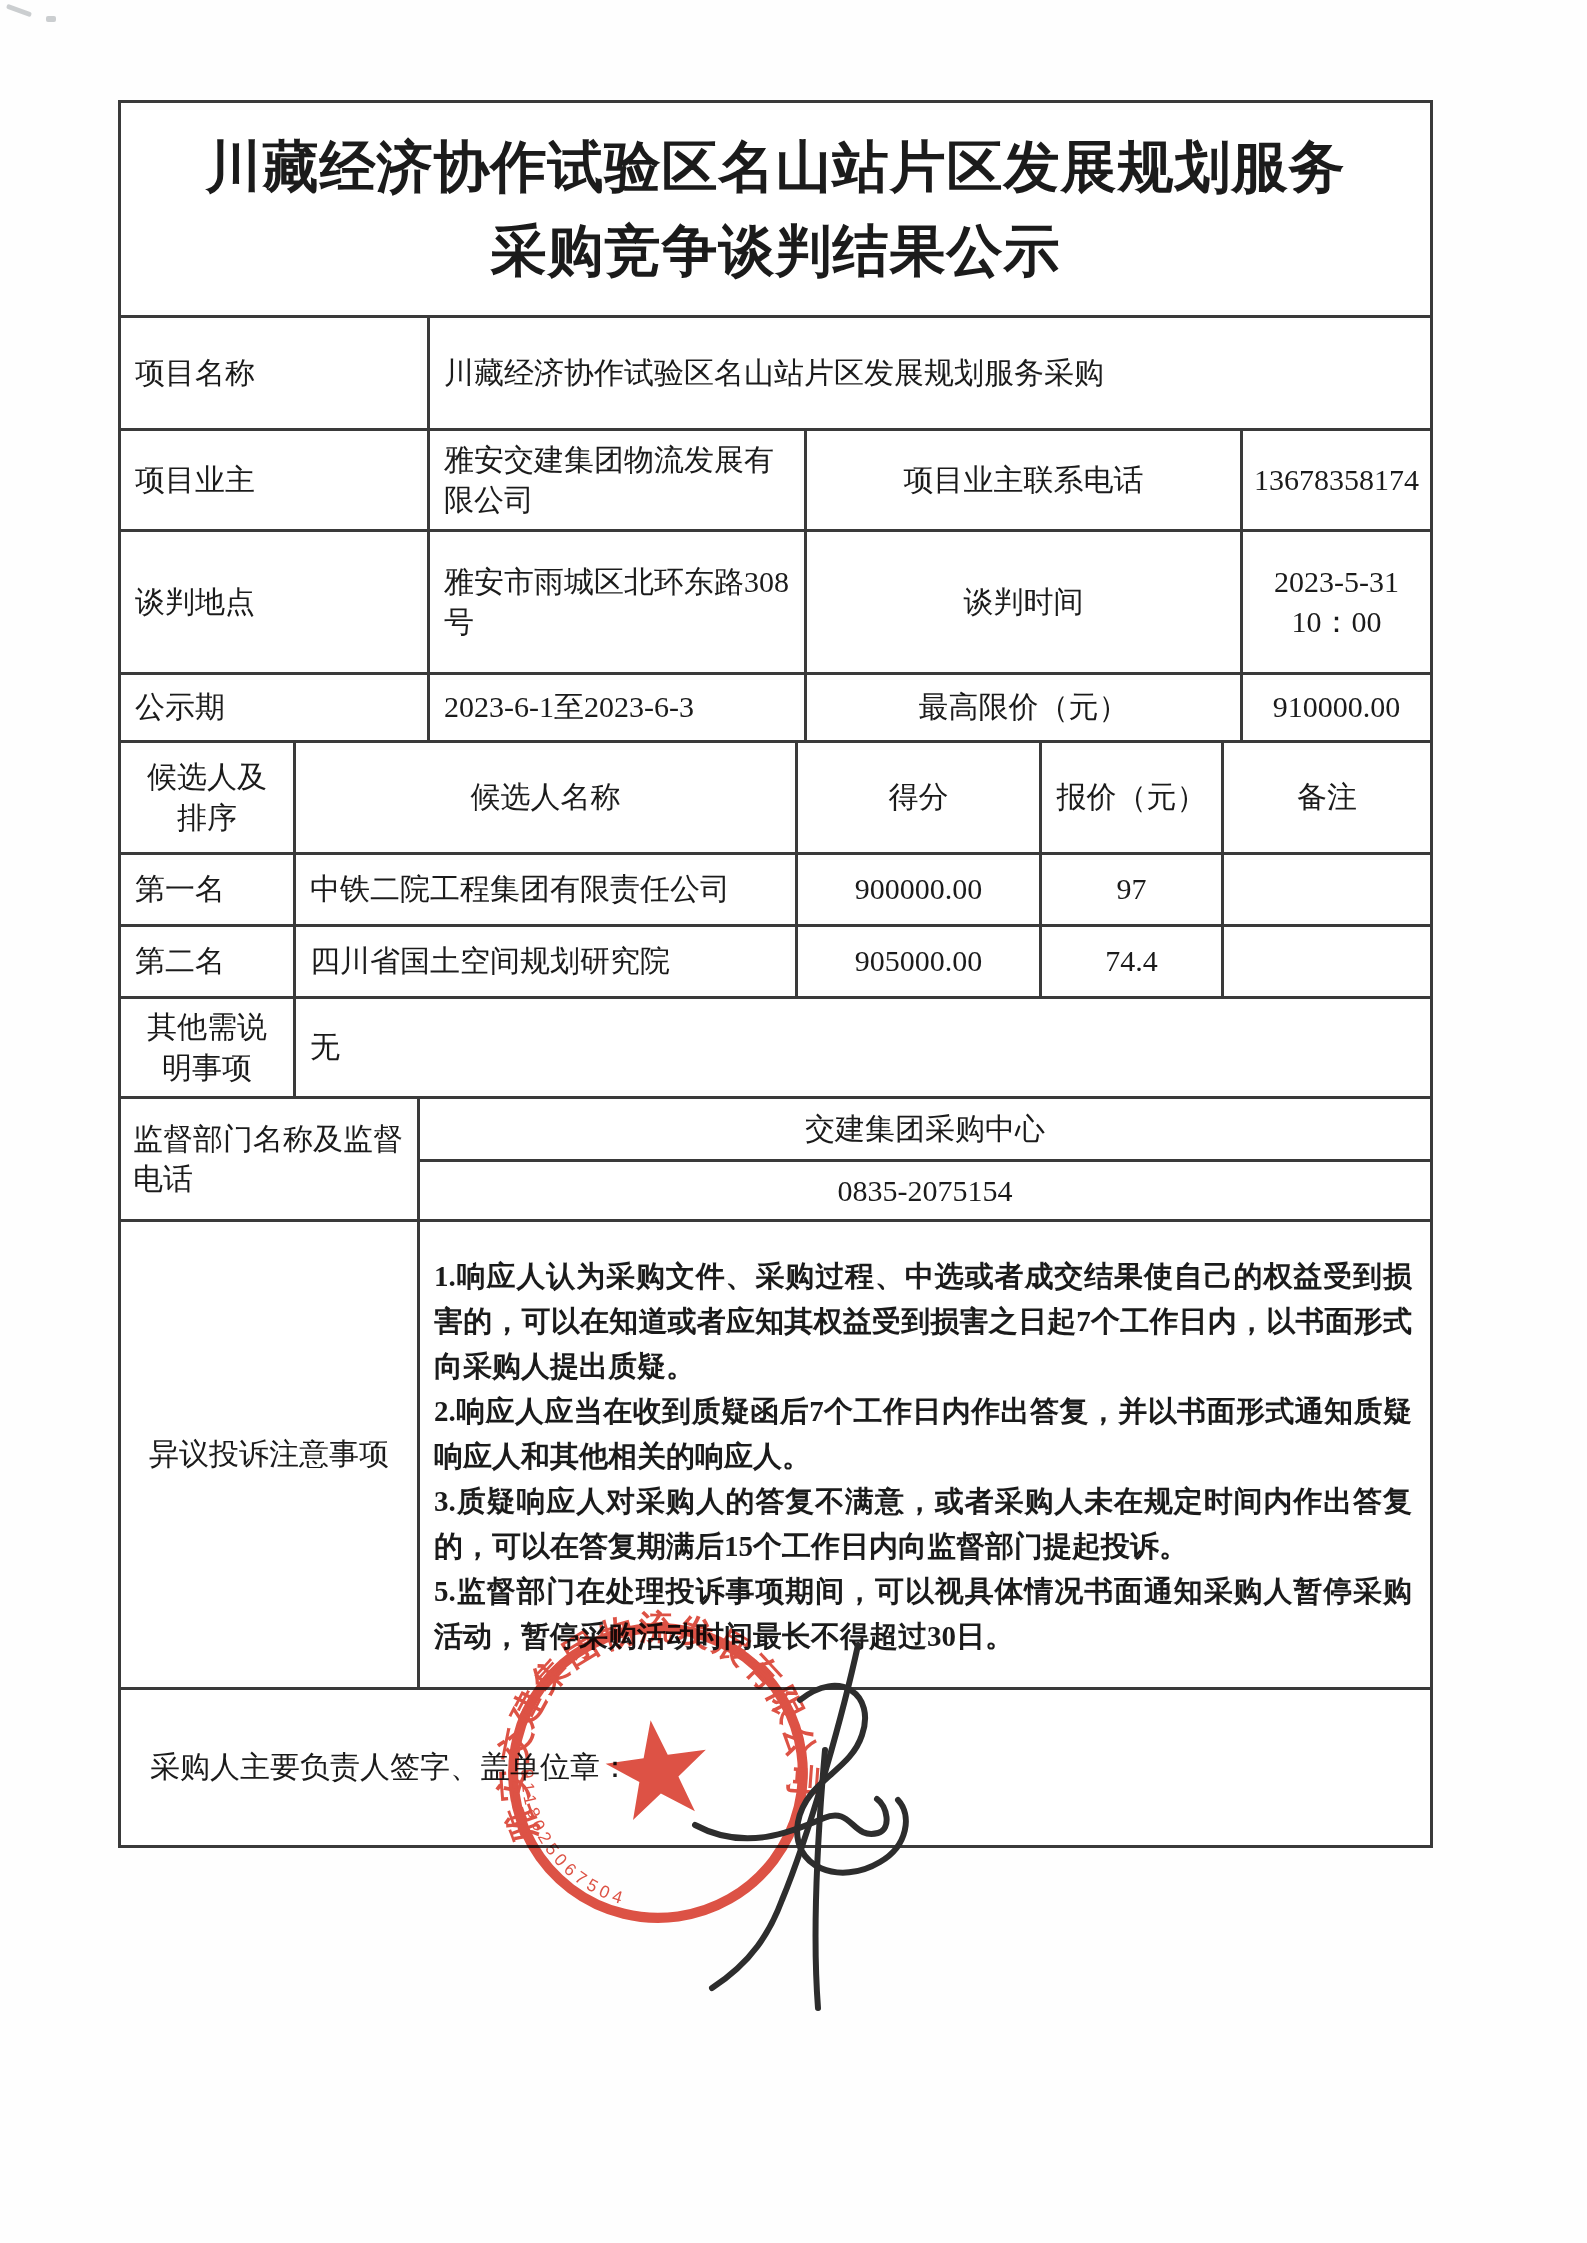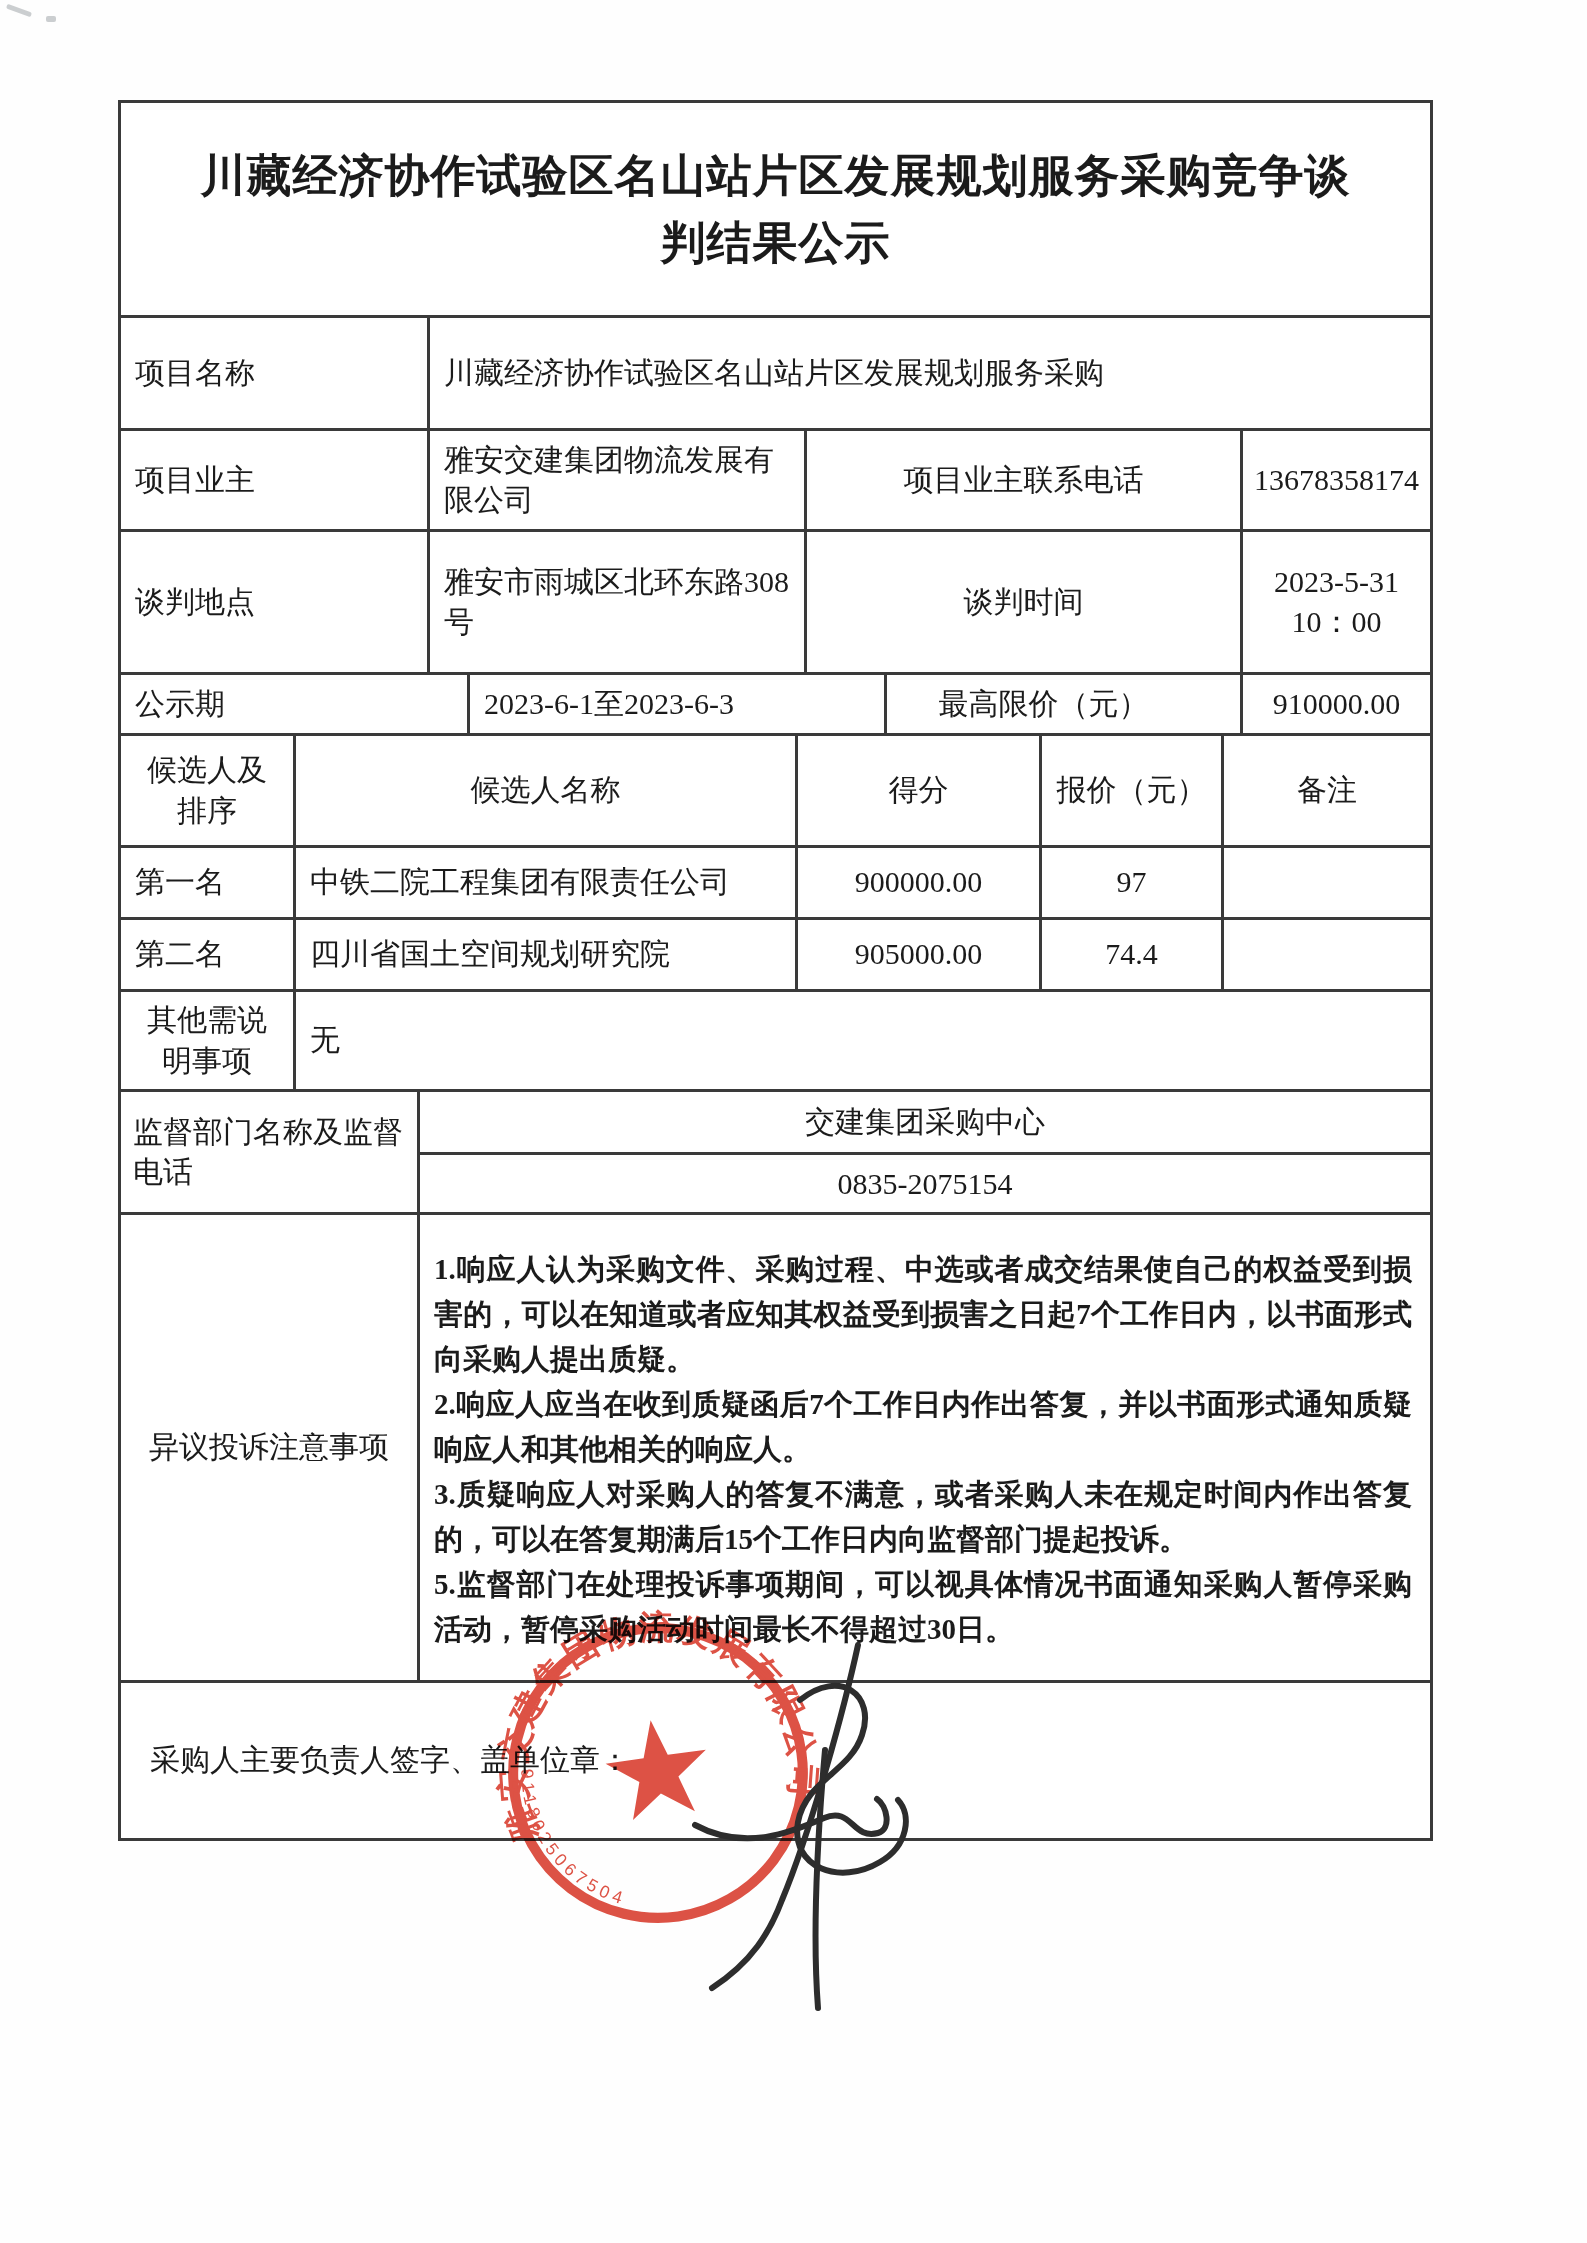--- a/index.html
+++ b/index.html
@@ -29,28 +29,28 @@
     min-width:0;
   }
   .cell + .cell{border-left:3px solid #3a3a3a;}
   .c-center{justify-content:center;text-align:center;}
   .c-left{justify-content:flex-start;text-align:left;}
   
   .row-title{height:212px;}
   .row-title .cell{justify-content:center;}
   .title-text{
     font-family:"Liberation Sans","DejaVu Sans",sans-serif;
-    font-weight:bold;font-size:45px;line-height:1.5;
+    font-weight:bold;font-size:56px;line-height:1.5;
     text-align:center;max-width:1190px;margin:0 auto;
     letter-spacing:1px;
   }
   .row-name{height:113px;grid-template-columns:306px 1fr;}
   .row-owner{height:101px;grid-template-columns:306px 377px 1fr 190px;}
   .row-loc{height:143px;grid-template-columns:306px 377px 1fr 190px;}
-  .row-pub{height:61px;grid-template-columns:306px 377px 1fr 190px;gap:40px;}
+  .row-pub{height:68px;grid-template-columns:306px 377px 1fr 190px;}
   .row-chead{height:112px;grid-template-columns:172px 502px 244px 182px 1fr;}
   .row-cand{height:72px;grid-template-columns:172px 502px 244px 182px 1fr;}
   .row-other{height:100px;grid-template-columns:172px 1fr;}
   .row-sup{grid-template-columns:296px 1fr;}
   .sup-label{padding-left:12px;}
   .sup-stack{display:flex;flex-direction:column;border-left:3px solid #3a3a3a;}
   .sup-sub{height:60px;display:flex;align-items:center;justify-content:center;font-size:30px;box-sizing:border-box;}
   .sup-sub + .sup-sub{border-top:3px solid #3a3a3a;}
   .row-obj{height:468px;grid-template-columns:296px 1fr;}
   .obj-content{

